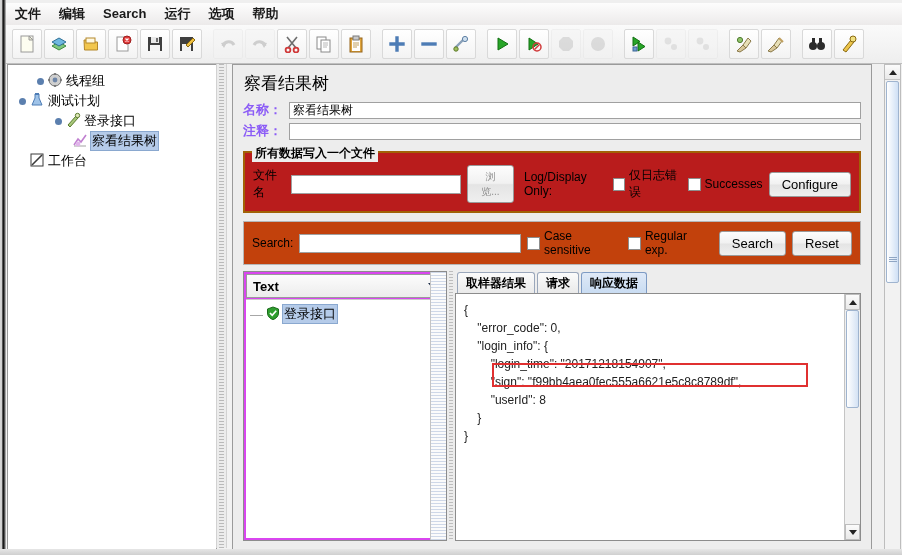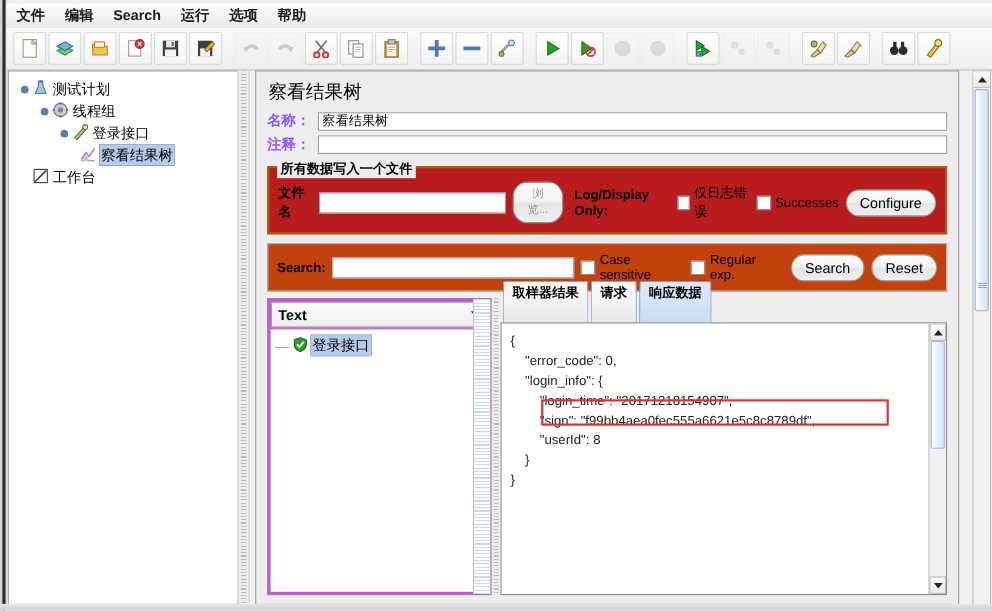--- a/index.html
+++ b/index.html
@@ -64,23 +64,23 @@
   .panel-title{font-size:17px;padding:7px 0 6px 11px;color:#000;font-weight:normal;}
 
   .row-lbl{display:flex;align-items:center;padding:0 10px 3px 10px;}
   .row-lbl .lbl{width:46px;font-size:13px;font-weight:bold;color:#8b5cf6;}
   .inp{flex:1;height:17px;background:#fff;border:1px solid #a0a0a0;
     font-size:12px;padding:0 3px;line-height:17px;color:#000;box-sizing:border-box;}
 
   .group{margin:8px 10px 0 10px;border:2px solid #a16207;background:#b91c1c;position:relative;padding:12px 8px 8px 8px;}
   .group-title{position:absolute;top:-8px;left:7px;background:#ededed;padding:0 3px;font-size:12px;font-weight:bold;}
   .grow{display:flex;align-items:center;gap:6px;}
-  .g-lbl{font-size:12px;font-weight:bold;}
+  .g-lbl{font-size:12px;font-weight:normal;}
   .file-inp{width:170px;height:19px;background:#fff;border:1px solid #a0a0a0;box-sizing:border-box;}
-  .btn{border:1px solid #9a9a9a;border-radius:14px;
+  .btn{border:1px solid #9a9a9a;border-radius:3px;
     background:linear-gradient(to bottom,#fdfdfd 0%,#f1f1f1 48%,#e4e4e4 52%,#efefef 100%);
     font-size:12px;padding:2px 9px;color:#000;line-height:15px;cursor:default;}
   .btn.small{font-size:10px;padding:3px 10px;color:#8f8f8f;}
   .btn.bold{font-weight:normal;font-size:13px;padding:4px 12px;}
   .cb{display:flex;align-items:center;gap:4px;font-size:12px;}
   .box{width:11px;height:11px;background:#fff;border:1px solid #8d8d8d;display:inline-block;}
 
   .search-group{margin:8px 10px 0 10px;border:1px solid #b6b6b6;background:#c2410c;padding:7px 8px;}
   .search-inp{width:222px;height:19px;background:#fff;border:1px solid #a0a0a0;box-sizing:border-box;}
 
@@ -95,21 +95,21 @@
   .dash{color:#9c9c9c;margin-right:3px;}
 
   .split-inner{width:8px;background:#ececec;position:relative;}
   .split-inner .dots{position:absolute;left:2px;top:0;width:4px;height:100%;
     background-image:repeating-linear-gradient(to bottom,#a9a9a9 0 1px,transparent 1px 3px);opacity:.7;}
 
   .resp-pane{flex:1;display:flex;flex-direction:column;position:relative;}
   .tabs{display:flex;align-items:flex-end;height:22px;padding-left:2px;}
   .tab{border:1px solid #9aa7bb;border-bottom:none;border-radius:3px 3px 0 0;
     background:linear-gradient(to bottom,#fbfbfb,#eaeaea);
-    font-size:12px;font-weight:bold;padding:3px 8px 20px 8px;margin-right:2px;line-height:14px;cursor:default;margin-top:44px;}
+    font-size:12px;font-weight:bold;padding:3px 8px 3px 8px;margin-right:2px;line-height:14px;cursor:default;margin-top:44px;}
   .tab.active{background:linear-gradient(to bottom,#dfe9f7,#c9dcf2);border-color:#7e9bc4;color:#000;}
   .resp-body{flex:1;background:#fff;border:1px solid #8c8c8c;position:relative;overflow:hidden;}
   .json{font-family:"Liberation Sans","DejaVu Sans",sans-serif;font-size:12px;color:#222;padding:7px 0 0 8px;line-height:18px;white-space:pre;}
   .hl-box{position:absolute;left:36px;top:69px;width:312px;height:20px;border:2px solid #e03030;pointer-events:none;}
 
   
   .sb-v{position:absolute;right:0;top:0;width:15px;bottom:0;background:#f0f0f0;border-left:1px solid #c4c4c4;}
   .sb-arrow{height:14px;display:flex;align-items:center;justify-content:center;border:1px solid #bdbdbd;background:linear-gradient(to bottom,#fbfbfb,#e9e9e9);}
   .sb-thumb{position:absolute;left:1px;right:1px;border:1px solid #9fb4cf;border-radius:2px;
     background:linear-gradient(to right,#ffffff,#d4e2f4);}
@@ -306,42 +306,42 @@
     <div class="tb-btn">
       <svg width="18" height="18">
           <path d="M3,15 L11,5 L14,7 L6,17 z" fill="#edc54a" stroke="#8a6a12"></path>
           <circle cx="13" cy="4" r="3" fill="#f0e080" stroke="#8a6a12"></circle>
         </svg>
     </div>
   </div>
 
   <div class="tree-panel">
     <div class="tree-inner">
-
-      <div class="tree-row t-ind1">
-        <span class="knob"></span>
-        <span class="tw">
-          <svg width="16" height="16">
-              <path d="M6,2 h4 v4 l3,7 h-10 l3,-7 z" fill="#9fc3e8" stroke="#4d7cb5"></path>
-              <rect x="6" y="1" width="4" height="2" fill="#4d7cb5"></rect>
-            </svg>
-        </span>
-        <span class="node-label">测试计划</span>
-      </div>
 
       <div class="tree-row t-ind2">
         <span class="knob"></span>
         <span class="tw">
           <svg width="16" height="16">
               <circle cx="8" cy="8" r="6" fill="#cfcfcf" stroke="#6f6f6f"></circle>
               <circle cx="8" cy="8" r="2.4" fill="#6f86a8"></circle>
               <path d="M8,1 v2 M8,13 v2 M1,8 h2 M13,8 h2" stroke="#6f6f6f" stroke-width="1.6"></path>
             </svg>
         </span>
         <span class="node-label">线程组</span>
+      </div>
+
+      <div class="tree-row t-ind1">
+        <span class="knob"></span>
+        <span class="tw">
+          <svg width="16" height="16">
+              <path d="M6,2 h4 v4 l3,7 h-10 l3,-7 z" fill="#9fc3e8" stroke="#4d7cb5"></path>
+              <rect x="6" y="1" width="4" height="2" fill="#4d7cb5"></rect>
+            </svg>
+        </span>
+        <span class="node-label">测试计划</span>
       </div>
 
       <div class="tree-row t-ind3">
         <span class="knob"></span>
         <span class="tw">
           <svg width="16" height="16">
               <path d="M3,13 L11,4 L13,6 L5,15 z" fill="#a8c87a" stroke="#5a7a2e"></path>
               <circle cx="12.5" cy="3.5" r="2.2" fill="#dfe8b8" stroke="#5a7a2e"></circle>
             </svg>
         </span>

